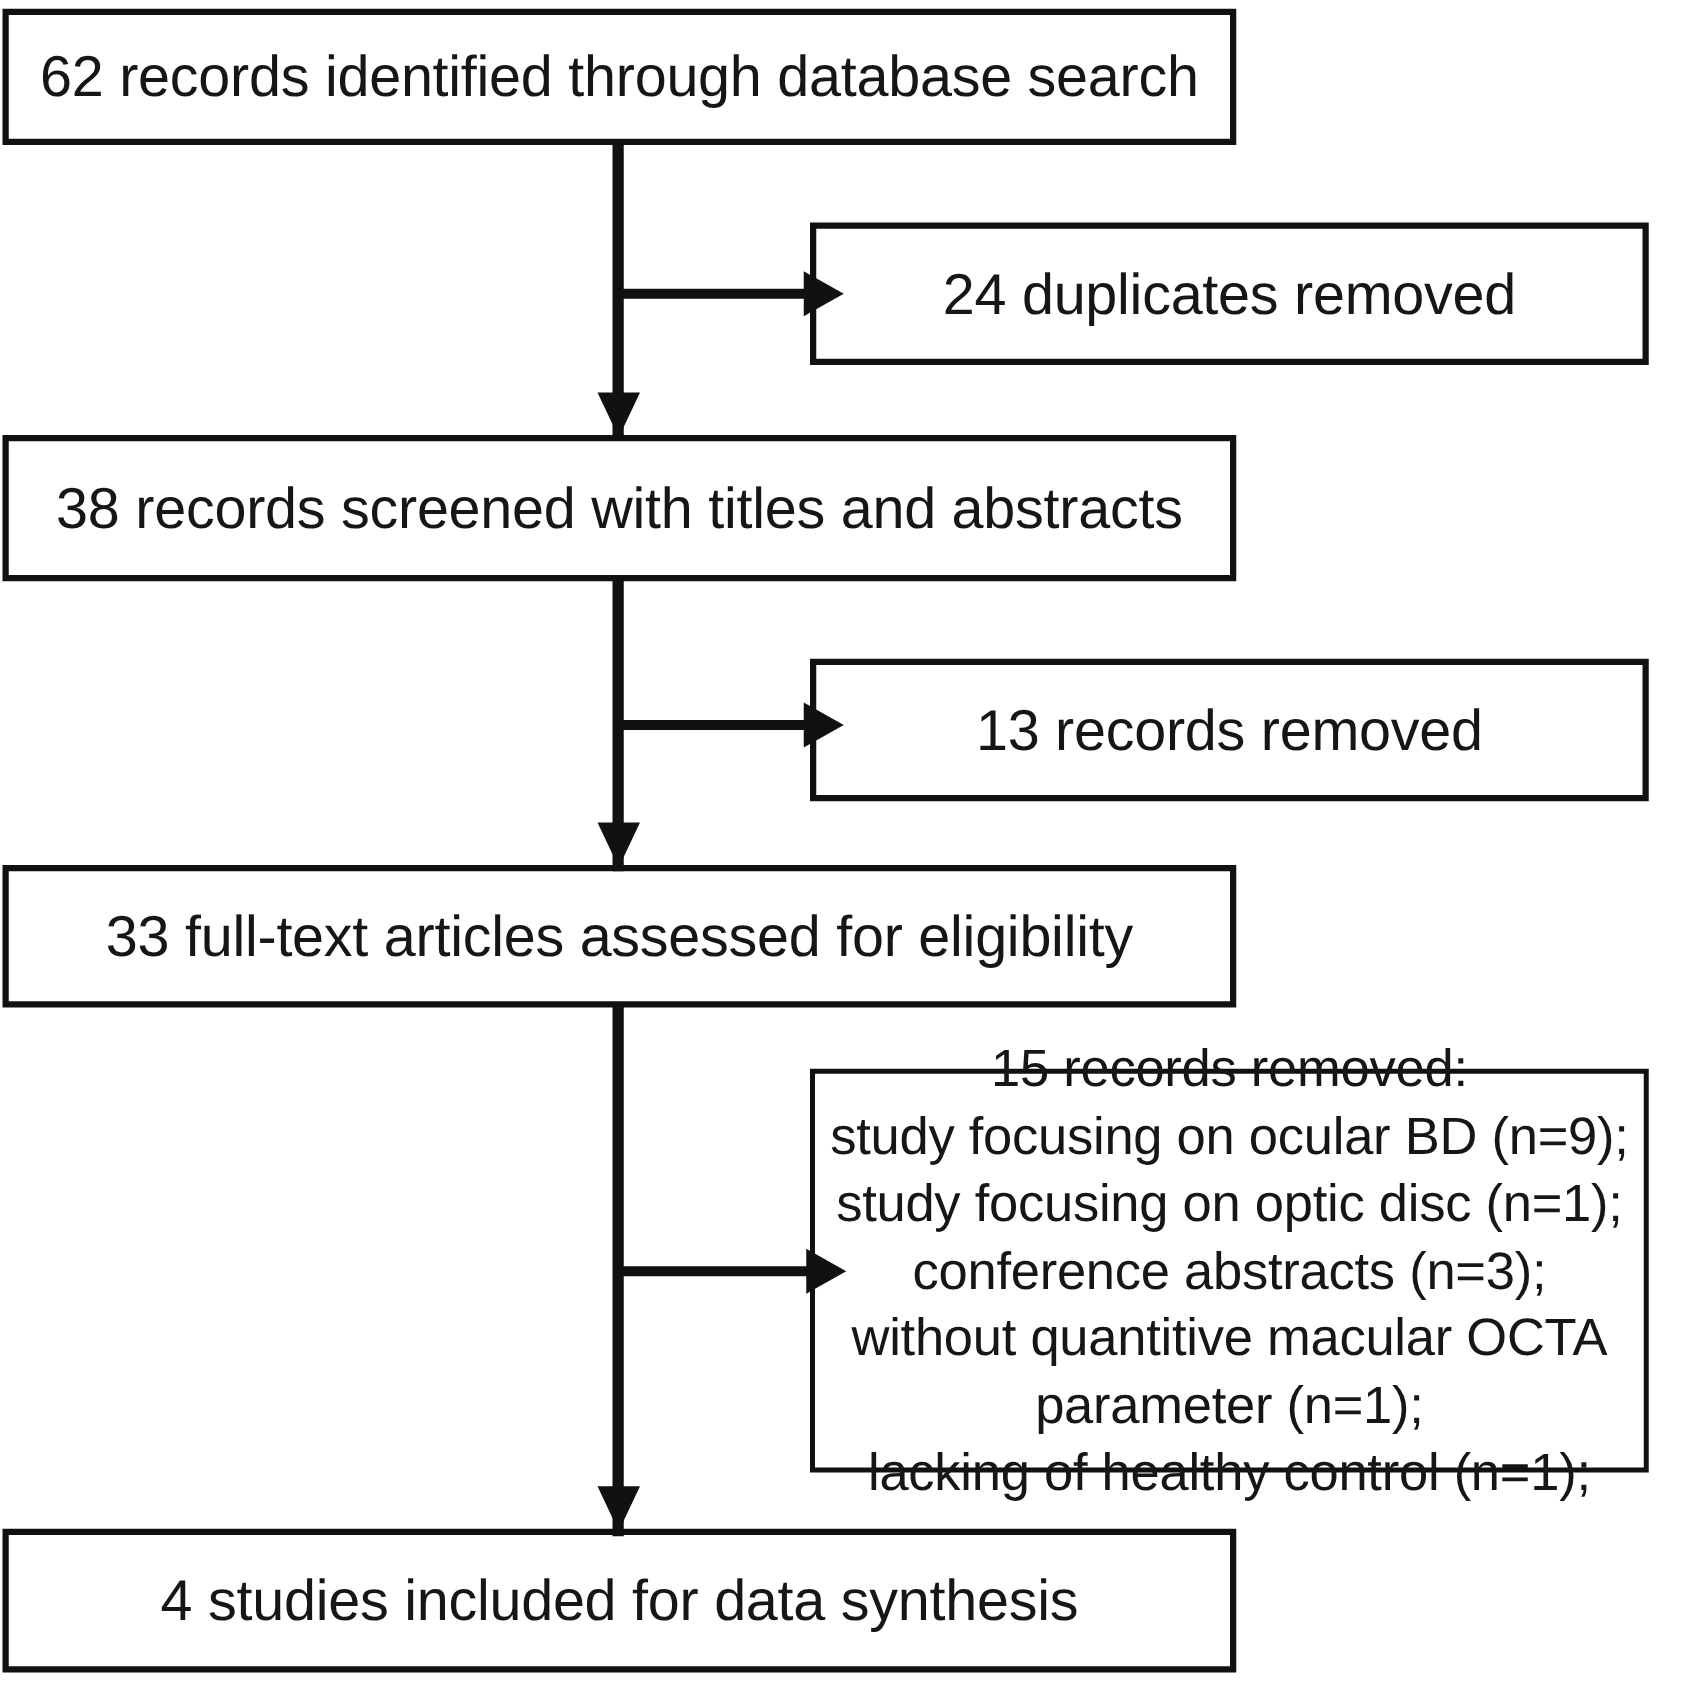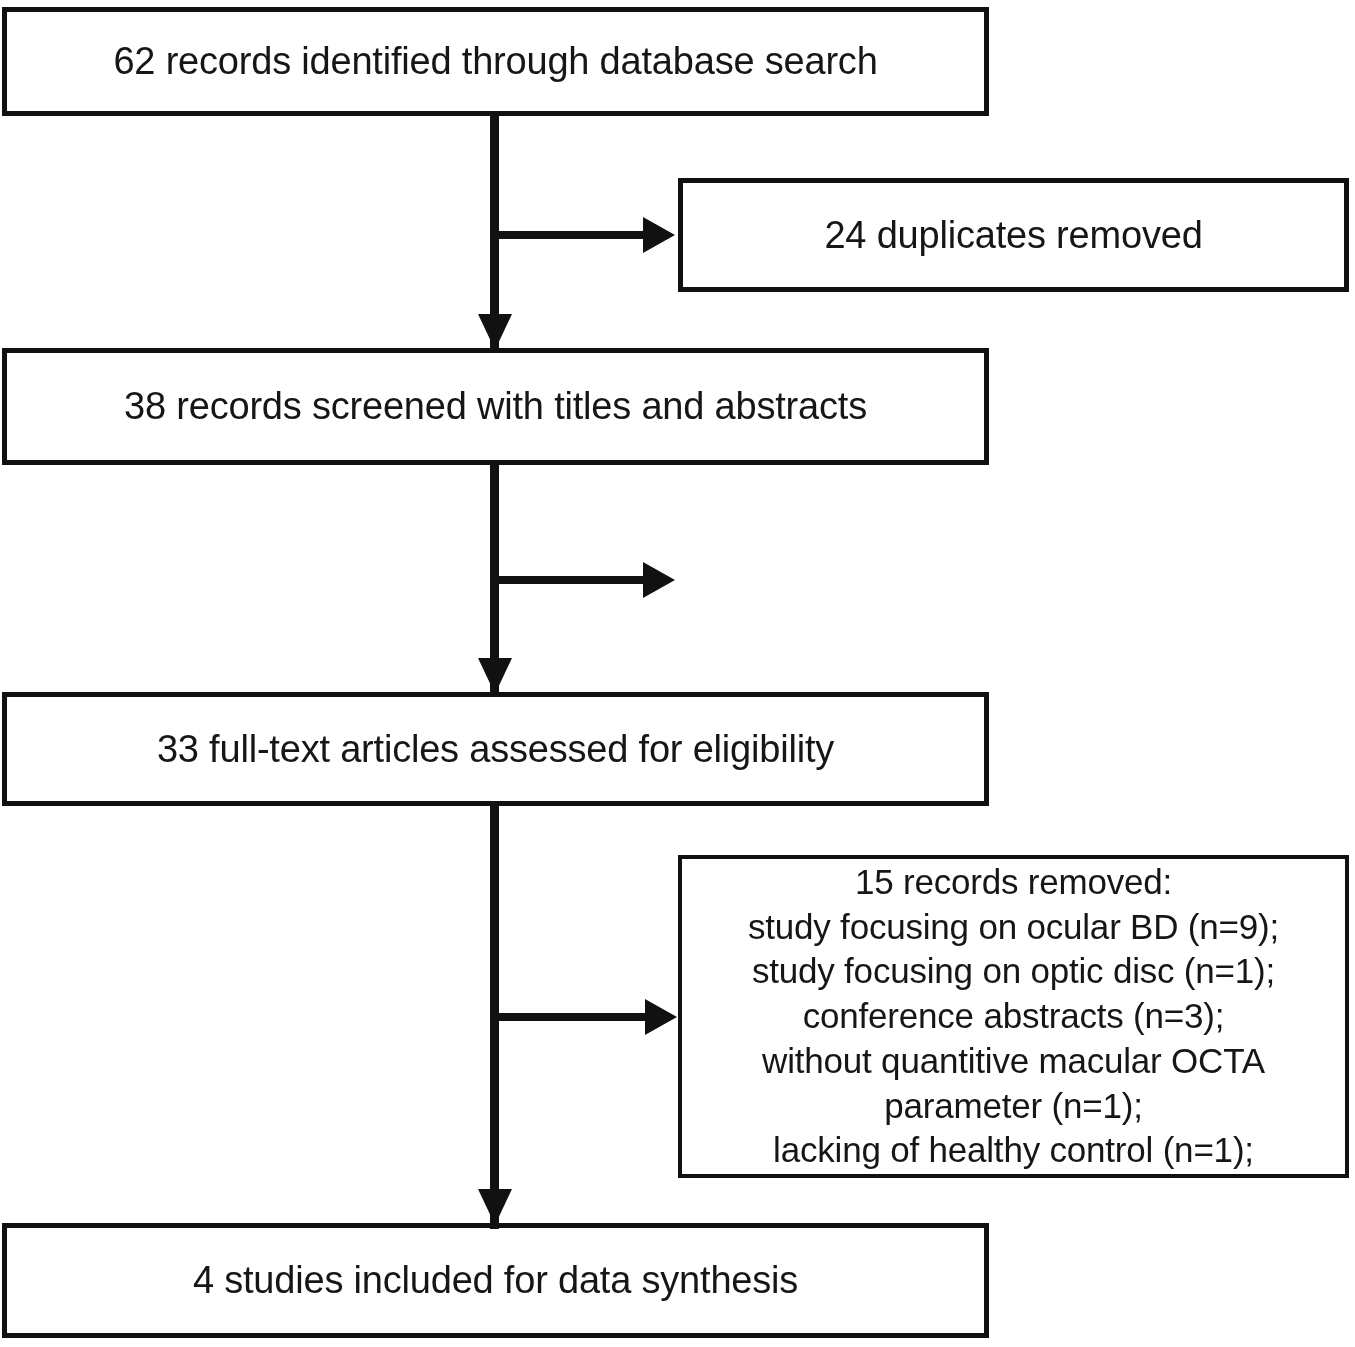--- a/index.html
+++ b/index.html
@@ -22,40 +22,40 @@
     box-sizing: border-box;
     background: #ffffff;
     border: 5px solid #111111;
     display: flex;
     align-items: center;
     justify-content: center;
     text-align: center;
   }
   .fbox .txt {
     color: #161616;
-    font-size: 38px;
+    font-size: 46px;
     line-height: 1.18;
     letter-spacing: -0.2px;
     white-space: pre-line;
     padding: 0 10px;
   }
 
   
   .main-box { left: 2px; width: 987px; }
   #box-identified { top: 7px;    height: 109px; }
   #box-screened   { top: 348px;  height: 117px; }
   #box-fulltext   { top: 692px;  height: 114px; }
   #box-included   { top: 1223px; height: 115px; }
 
   
-  .side-box { left: 678px; width: 671px; }
+  .side-box { left: 648px; width: 671px; }
   #box-duplicates { top: 178px; height: 114px; }
   #box-removed13  { top: 527px; height: 114px; }
   #box-removed15  { top: 855px; height: 323px; border-width: 4px; }
-  #box-removed15 .txt { font-size: 35px; line-height: 1.28; }
+  #box-removed15 .txt { font-size: 42px; line-height: 1.28; }
 
   
   .vline {
     position: absolute;
     left: 490px;
     width: 9px;
     background: #111111;
   }
   .hline {
     position: absolute;
@@ -114,20 +114,23 @@
   </div>
 
   <div class="fbox main-box" id="box-included">
     <span class="txt">4 studies included for data synthesis</span>
   </div>
 
   <div class="fbox side-box" id="box-duplicates">
     <span class="txt">24 duplicates removed</span>
   </div>
 
+  <div class="fbox side-box" id="box-removed13">
+    <span class="txt">13 records removed</span>
+  </div>
 
   <div class="fbox side-box" id="box-removed15">
     <span class="txt">15 records removed:
 study focusing on ocular BD (n=9);
 study focusing on optic disc (n=1);
 conference abstracts (n=3);
 without quantitive macular OCTA
 parameter  (n=1);
 lacking of healthy control  (n=1);</span>
   </div>

